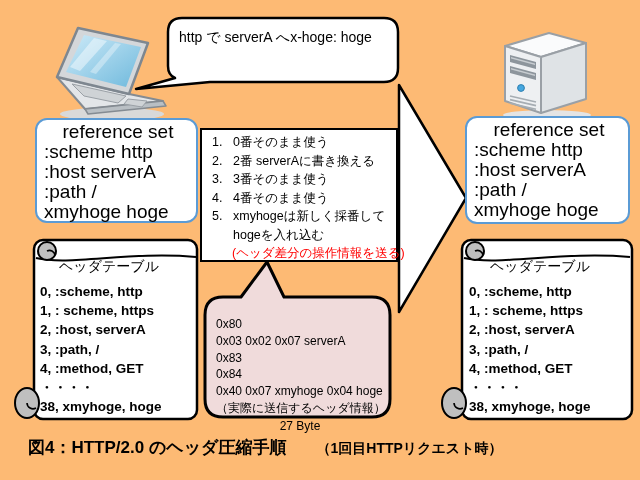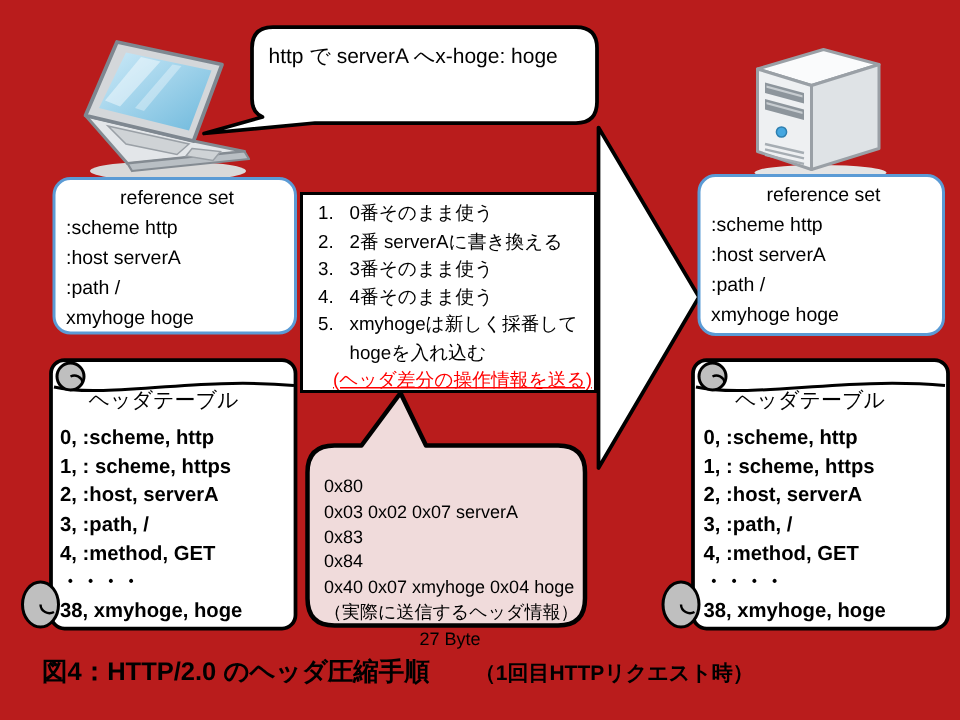--- a/index.html
+++ b/index.html
@@ -1,37 +1,37 @@
 <!DOCTYPE html>
 <html><head>
 <meta charset="utf-8">
 <style>
   html,body{margin:0;padding:0;background:#fff;}
-  .canvas{position:relative;width:640px;height:480px;background:#b91c1c;overflow:hidden;
+  .canvas{position:relative;width:640px;height:480px;background:#fdba74;overflow:hidden;
           font-family:"Liberation Sans","DejaVu Sans",sans-serif;color:#000;}
   .abs{position:absolute;}
   svg.layer{position:absolute;left:0;top:0;width:640px;height:480px;}
 
   
   .bubble-text{left:179px;top:26px;width:214px;font-size:14px;line-height:23px;}
 
   
   .refbox{background:#fff;border:2.5px solid #5B9BD5;border-radius:12px;box-sizing:border-box;
-          font-size:13px;line-height:20px;padding:2px 4px 0 7px;}
+          font-size:19px;line-height:20px;padding:2px 4px 0 7px;}
   .refbox .rtitle{text-align:center;}
   .refbox-left{left:35px;top:118px;width:163px;height:105px;}
   .refbox-right{left:465px;top:116px;width:165px;height:108px;}
 
   
   .opsbox{left:200px;top:128px;width:198px;height:134px;background:#fff;border:2px solid #000;
           box-sizing:border-box;padding:3px 4px 0 10px;font-size:12.5px;line-height:18.5px;}
   .op-row{display:flex;}
   .op-num{width:21px;flex:none;}
   .op-text{flex:1;}
-  .op-note{margin-left:10px;white-space:nowrap;text-decoration:underline;}
+  .op-note{margin-left:20px;white-space:nowrap;}
 
   
   .wire-text{left:216px;top:316px;width:168px;font-size:12px;line-height:16.8px;}
   .wire-line{white-space:nowrap;}
   .wire-size{text-align:center;font-size:12px;margin-top:1px;}
 
   
   .scroll-title{top:258px;width:146px;text-align:center;font-size:14px;}
   .scroll-rows{top:282px;font-size:13.5px;line-height:19.2px;font-weight:bold;}
   .st-left{left:36px;} .sr-left{left:40px;}

